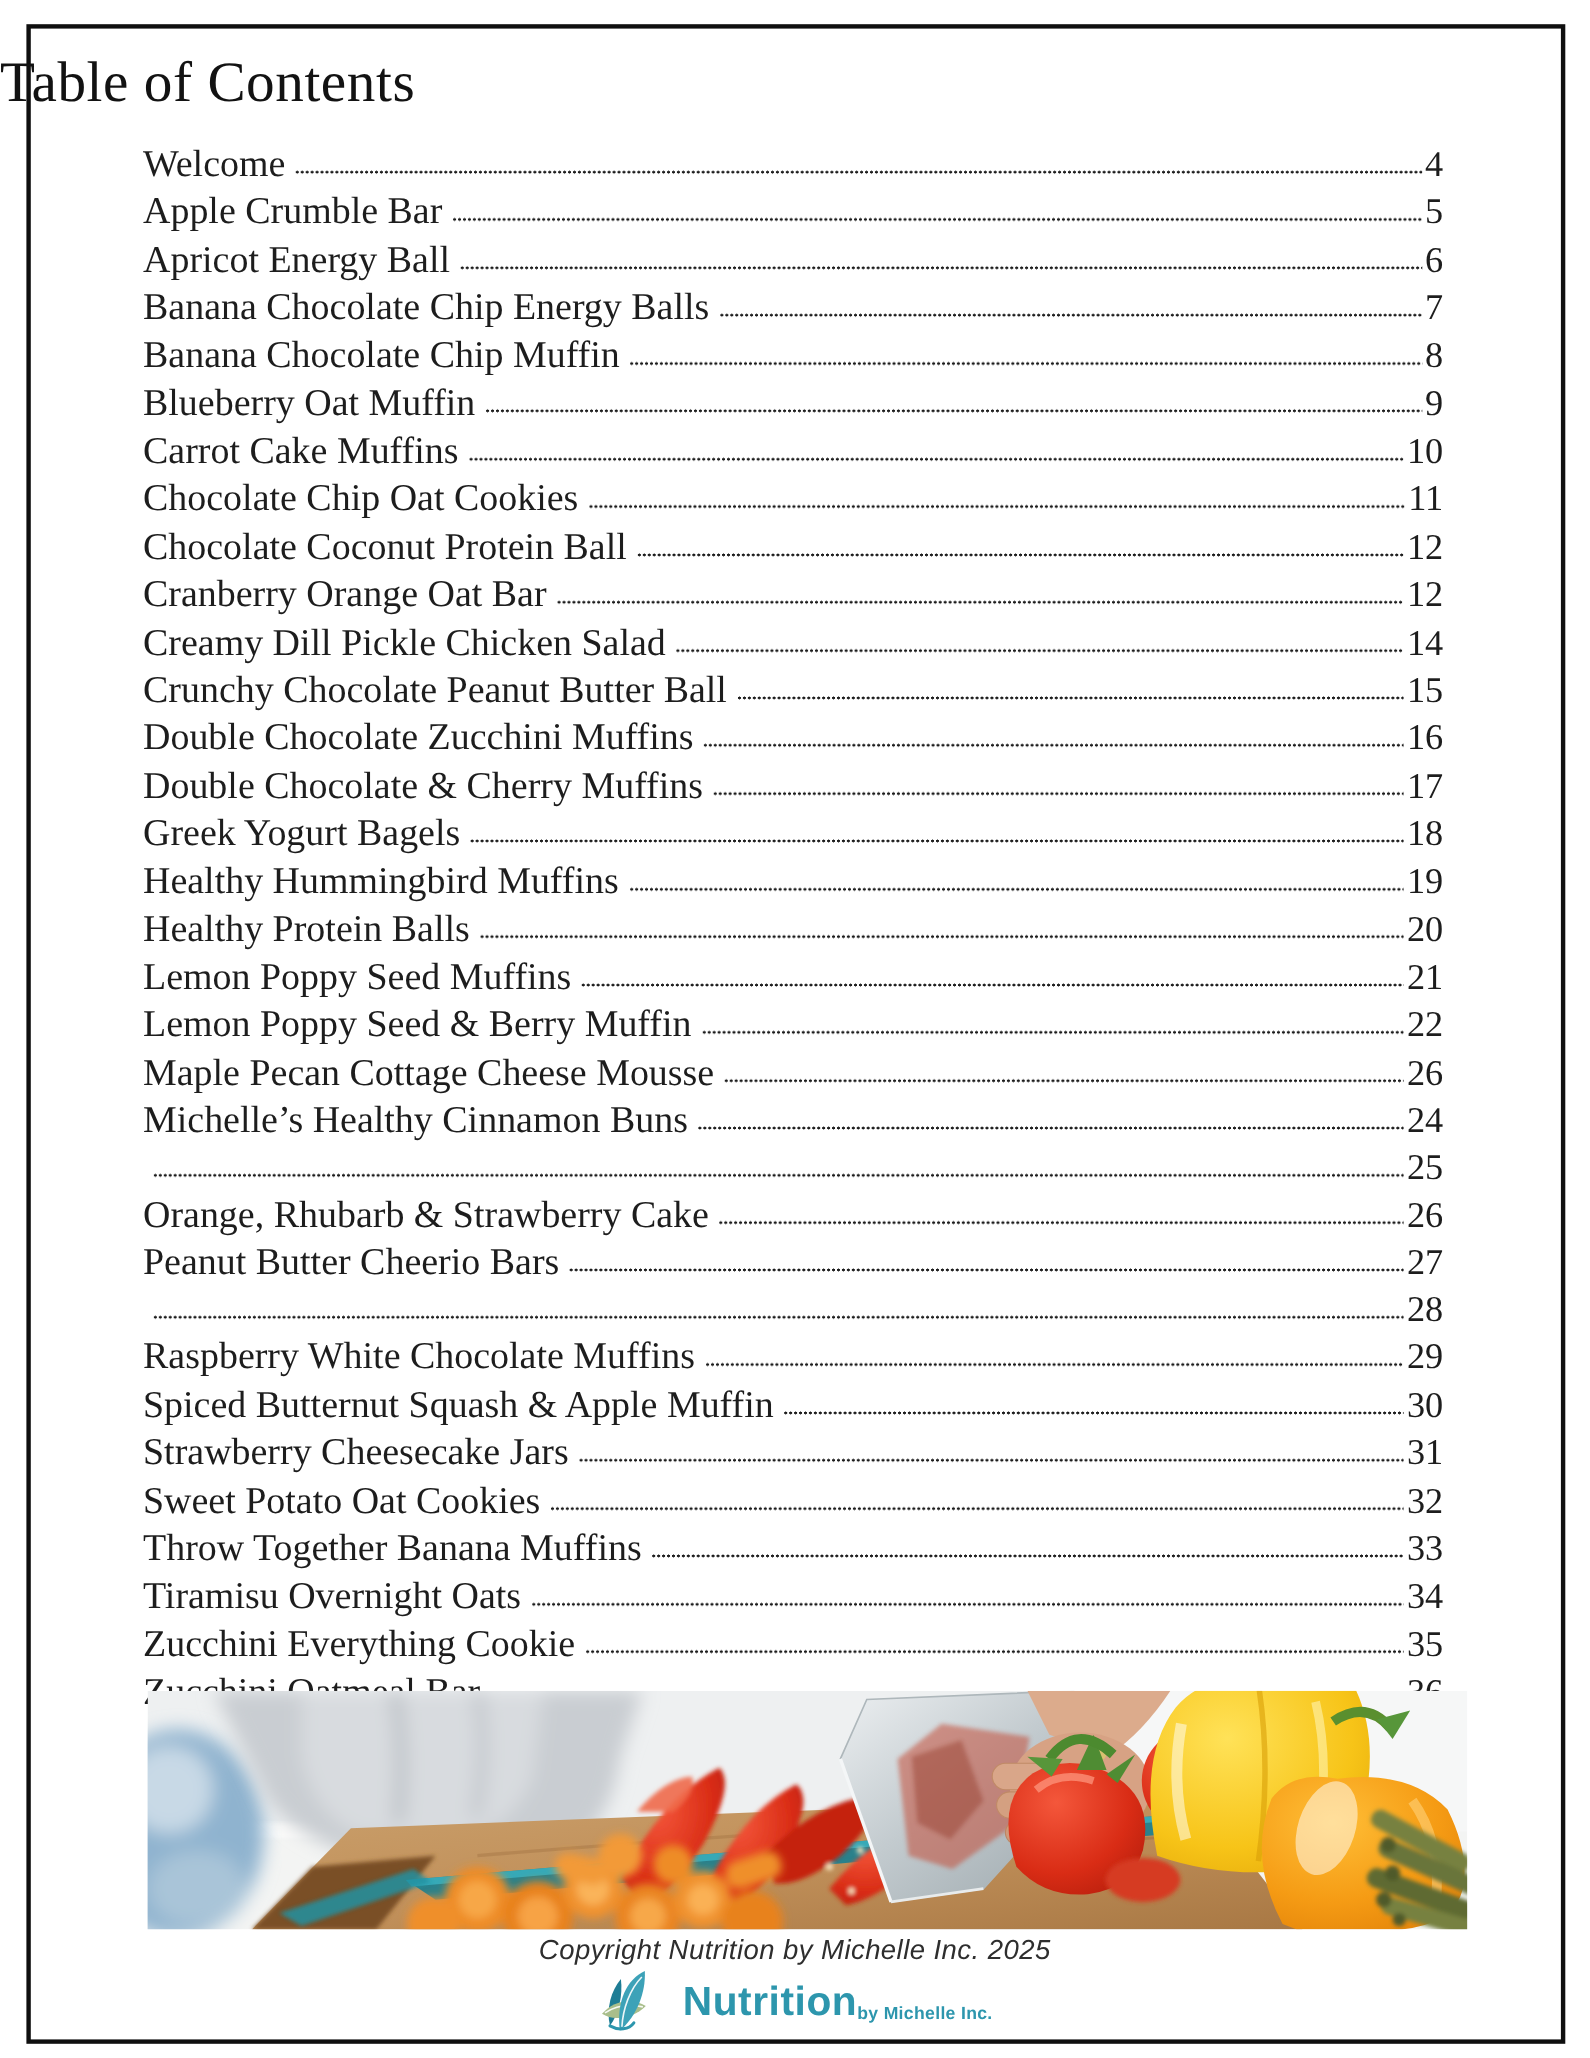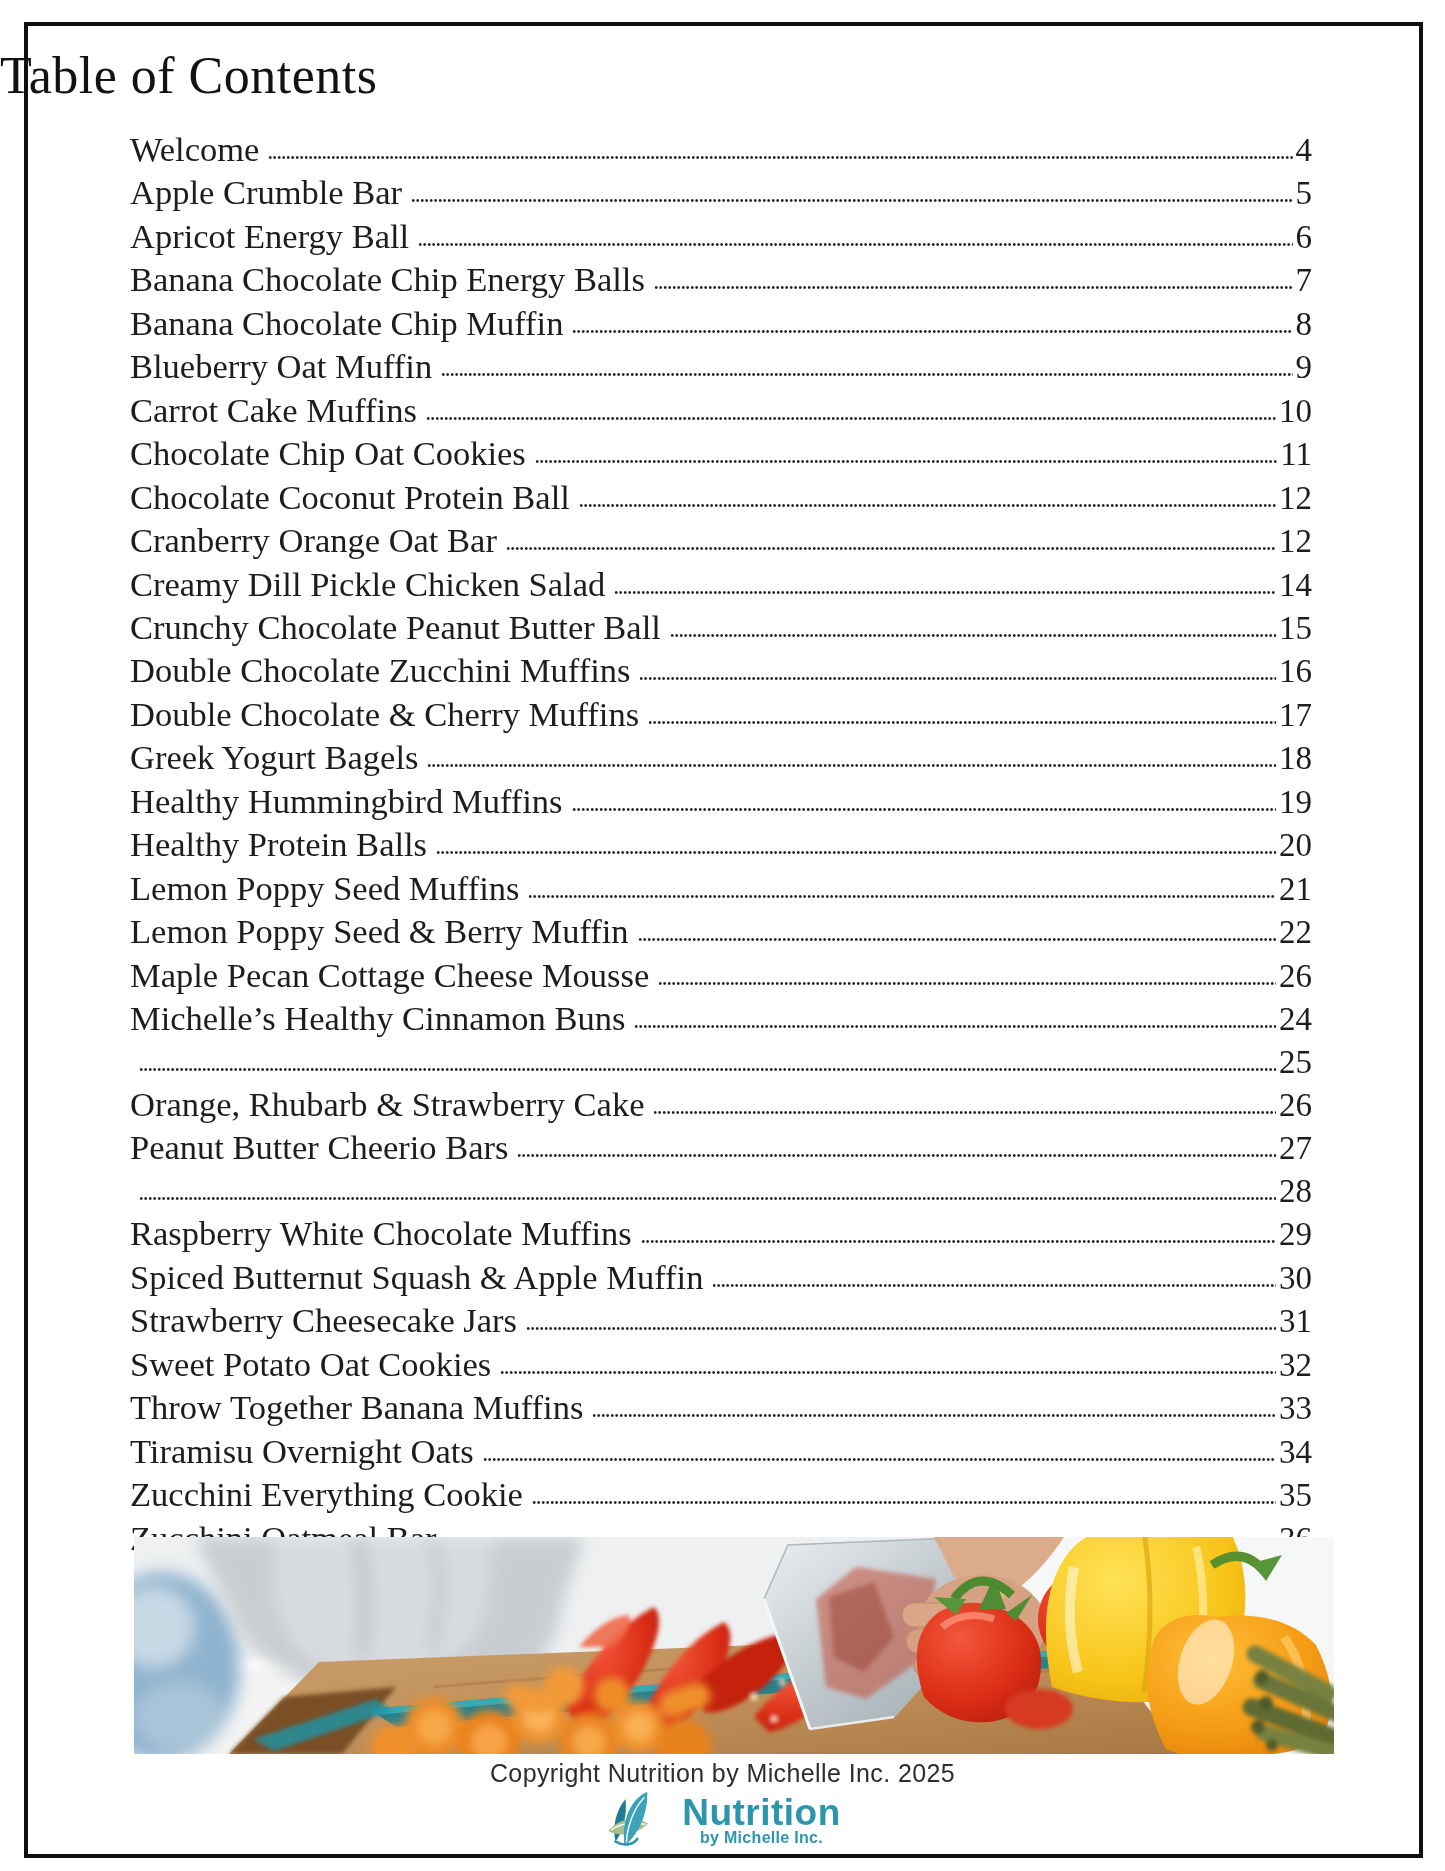--- a/index.html
+++ b/index.html
@@ -13,25 +13,25 @@
   .toc-row{display:flex;align-items:baseline;line-height:42.45px;font-size:34.5px;cursor:pointer;}
   .toc-label{white-space:nowrap;}
   .leader{flex:1 1 auto;min-width:14px;height:7px;margin:0 3px 0 9px;
           background-image:radial-gradient(circle at 2.2px 3.5px,#1c1c1c 1.15px,rgba(0,0,0,0) 1.5px);
           background-size:4.5px 7px;background-repeat:repeat-x;background-position:left bottom;}
   .toc-page{white-space:nowrap;font-size:33px;}
   .photo{position:absolute;left:134px;top:1537px;width:1200px;height:217px;overflow:hidden;}
   .photo svg{display:block;width:100%;height:100%;}
   .copyright{position:absolute;top:1759px;left:0;width:100%;text-align:center;
              font-family:"Liberation Sans","DejaVu Sans",sans-serif;font-size:25px;
-             color:#2e2e2e;letter-spacing:.4px;}
+             color:#2e2e2e;letter-spacing:.4px;font-style:italic;}
   .logo{position:absolute;top:1789px;left:0;width:100%;height:62px;
         display:flex;justify-content:center;align-items:center;}
   .logo-leaves{width:52px;height:58px;margin-right:2px;margin-top:-2px;}
-  .logo-textwrap{display:flex;flex-direction:column;align-items:center;margin-left:24px;}
+  .logo-textwrap{display:flex;flex-direction:row;align-items:flex-end;margin-left:24px;}
   .logo-name{font-family:"Liberation Sans","DejaVu Sans",sans-serif;font-weight:700;
              font-size:37px;line-height:36px;color:#2d96ad;letter-spacing:.5px;}
   .logo-tagline{font-family:"Liberation Sans","DejaVu Sans",sans-serif;font-weight:700;
                 font-size:16px;line-height:14px;color:#2d96ad;letter-spacing:.3px;margin-top:0;}
 </style>
 </head>
 <body>
 
 <div class="page">
 

